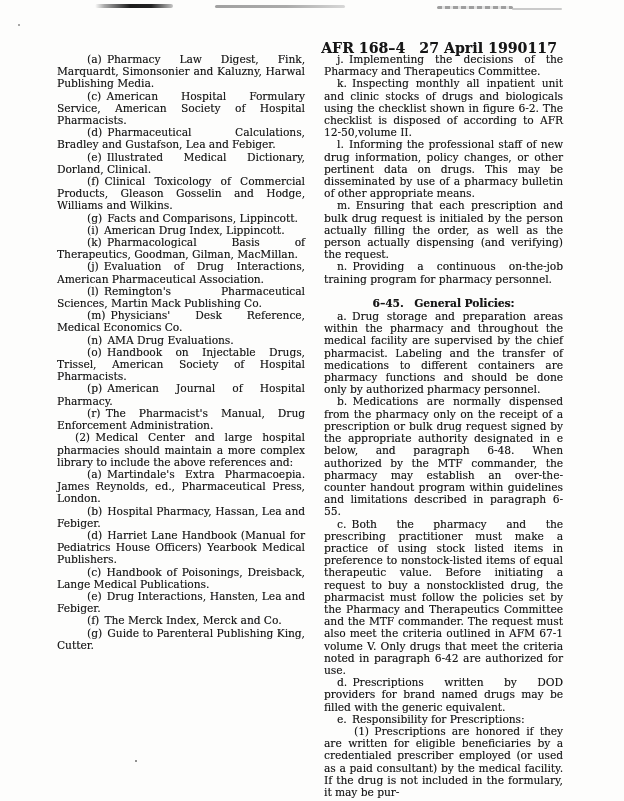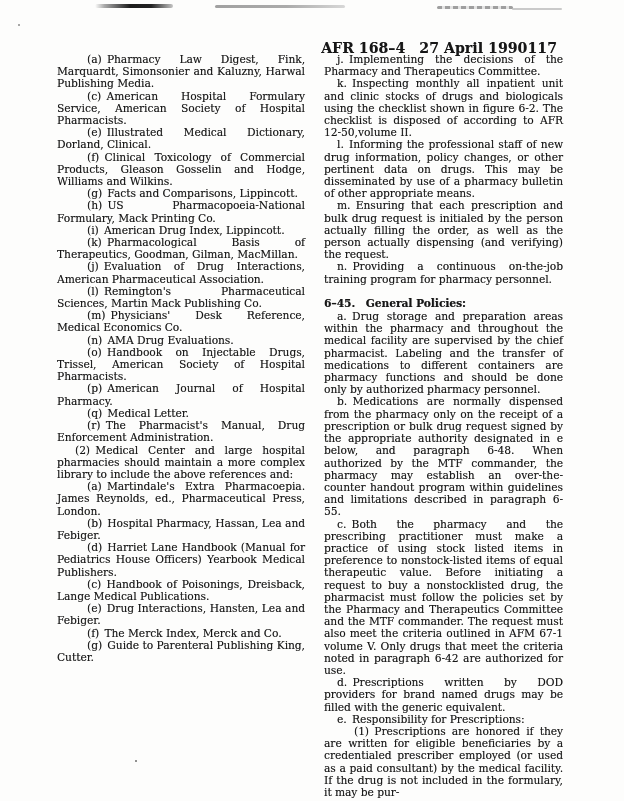--- a/index.html
+++ b/index.html
@@ -30,21 +30,21 @@
   .col.left{left:57px;width:248px;}
   .col.right{left:324px;width:239px;}
   .col p{margin:0;}
   .s-sub{text-indent:30px;}      
   .s-num{text-indent:18px;}      
   .s-letter{text-indent:13px;}   
   .s-p1{text-indent:30px;}       
   .s-heading{
     font-weight:bold;text-indent:0;
     margin-top:12px !important;margin-bottom:1px !important;
-    text-align:left;
+    text-align:center;
     text-shadow:.3px 0 0 rgba(0,0,0,.5);
   }
   
   .artifact{position:absolute;border-radius:2px;}
   .a1{left:95px;top:4px;width:78px;height:4px;
       background:linear-gradient(90deg,rgba(70,70,70,0) 0%,rgba(70,70,70,.45) 12%,#1c1c1c 45%,#222 72%,rgba(90,90,90,.35) 100%);}
   .a2{left:215px;top:5px;width:130px;height:3px;
       background:linear-gradient(90deg,rgba(130,130,130,.75),rgba(150,150,150,.8) 55%,rgba(170,170,170,.45));}
   .a3{left:437px;top:6px;width:76px;height:2.5px;
       background:repeating-linear-gradient(90deg,#9f9f9f 0 5px,rgba(190,190,190,.4) 5px 8px);}
@@ -69,33 +69,32 @@
     <div class="header-left">
       <span class="doc">AFR 168–4</span>
       <span>27 April 1990</span>
     </div>
     <span>117</span>
   </div>
 
   <div class="col left">
       <p class="s-sub">(a) Pharmacy Law Digest, Fink, Marquardt, Simonsonier and Kaluzny, Harwal Publishing Media.</p>
       <p class="s-sub">(c) American Hospital Formulary Service, American Society of Hospital Pharmacists.</p>
+      <p class="s-sub">(d) Pharmaceutical Calculations, Bradley and Gustafson, Lea and Febiger.</p>
       <p class="s-sub">(e) Illustrated Medical Dictionary, Dorland, Clinical.</p>
       <p class="s-sub">(f) Clinical Toxicology of Commercial Products, Gleason Gosselin and Hodge, Williams and Wilkins.</p>
       <p class="s-sub">(g) Facts and Comparisons, Lippincott.</p>
-      <p class="s-sub">(h) US Pharmacopoeia-National Formulary, Mack Printing Co.</p>
       <p class="s-sub">(i) American Drug Index, Lippincott.</p>
       <p class="s-sub">(k) Pharmacological Basis of Therapeutics, Goodman, Gilman, MacMillan.</p>
       <p class="s-sub">(j) Evaluation of Drug Interactions, American Pharmaceutical Association.</p>
       <p class="s-sub">(l) Remington's Pharmaceutical Sciences, Martin Mack Publishing Co.</p>
       <p class="s-sub">(m) Physicians' Desk Reference, Medical Economics Co.</p>
       <p class="s-sub">(n) AMA Drug Evaluations.</p>
       <p class="s-sub">(o) Handbook on Injectable Drugs, Trissel, American Society of Hospital Pharmacists.</p>
       <p class="s-sub">(p) American Journal of Hospital Pharmacy.</p>
-      <p class="s-sub">(q) Medical Letter.</p>
       <p class="s-sub">(r) The Pharmacist's Manual, Drug Enforcement Administration.</p>
       <p class="s-num">(2) Medical Center and large hospital pharmacies should maintain a more complex library to include the above references and:</p>
       <p class="s-sub">(a) Martindale's Extra Pharmacoepia. James Reynolds, ed., Pharmaceutical Press, London.</p>
       <p class="s-sub">(b) Hospital Pharmacy, Hassan, Lea and Febiger.</p>
       <p class="s-sub">(d) Harriet Lane Handbook (Manual for Pediatrics House Officers) Yearbook Medical Publishers.</p>
       <p class="s-sub">(c) Handbook of Poisonings, Dreisback, Lange Medical Publications.</p>
       <p class="s-sub">(e) Drug Interactions, Hansten, Lea and Febiger.</p>
       <p class="s-sub">(f) The Merck Index, Merck and Co.</p>
       <p class="s-sub">(g) Guide to Parenteral Publishing King, Cutter.</p>
     </div>

